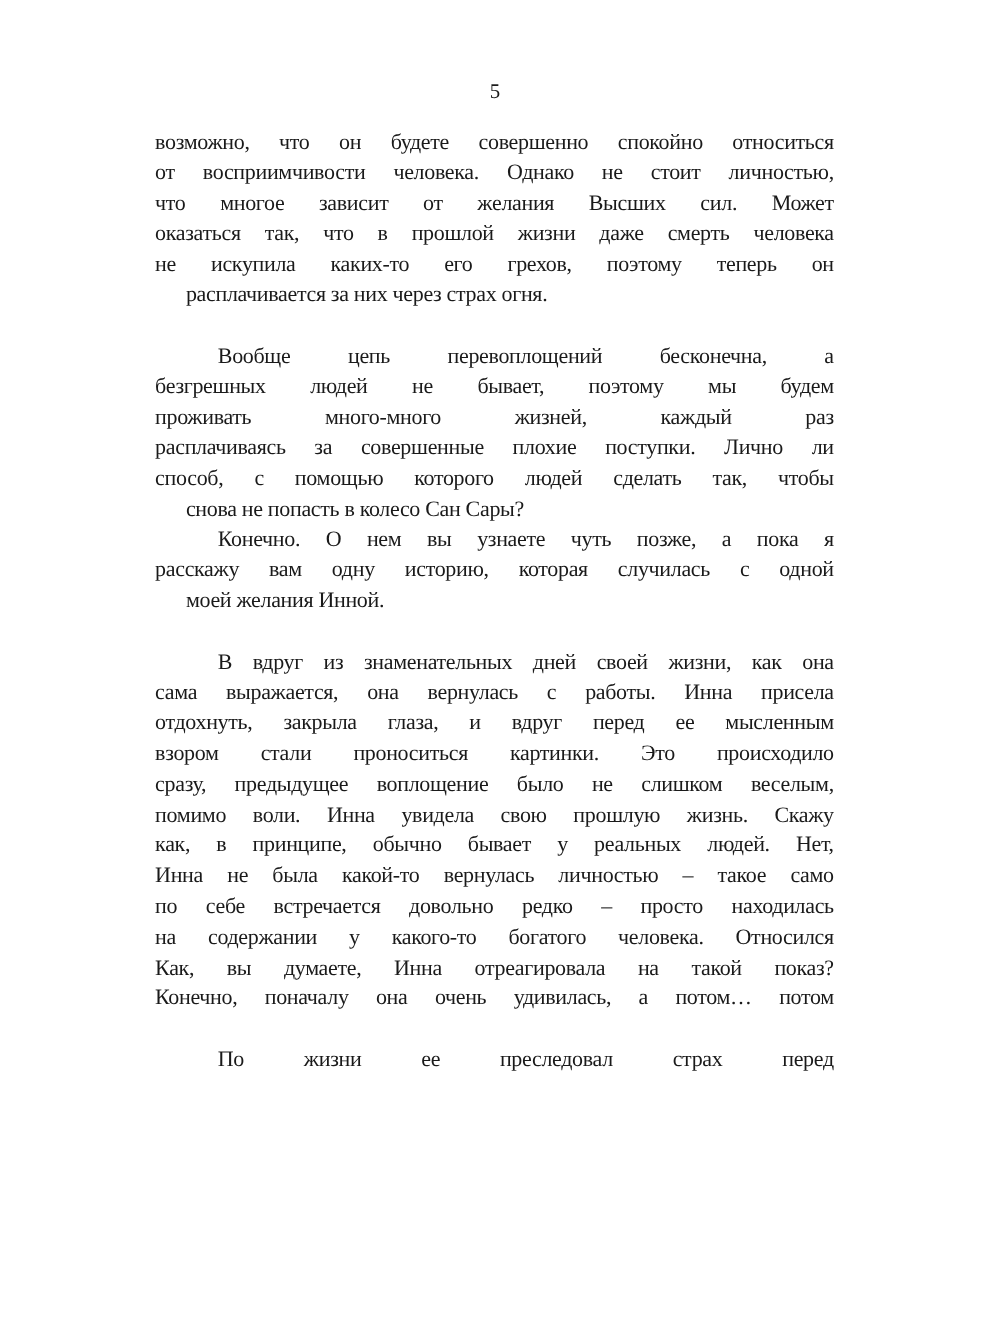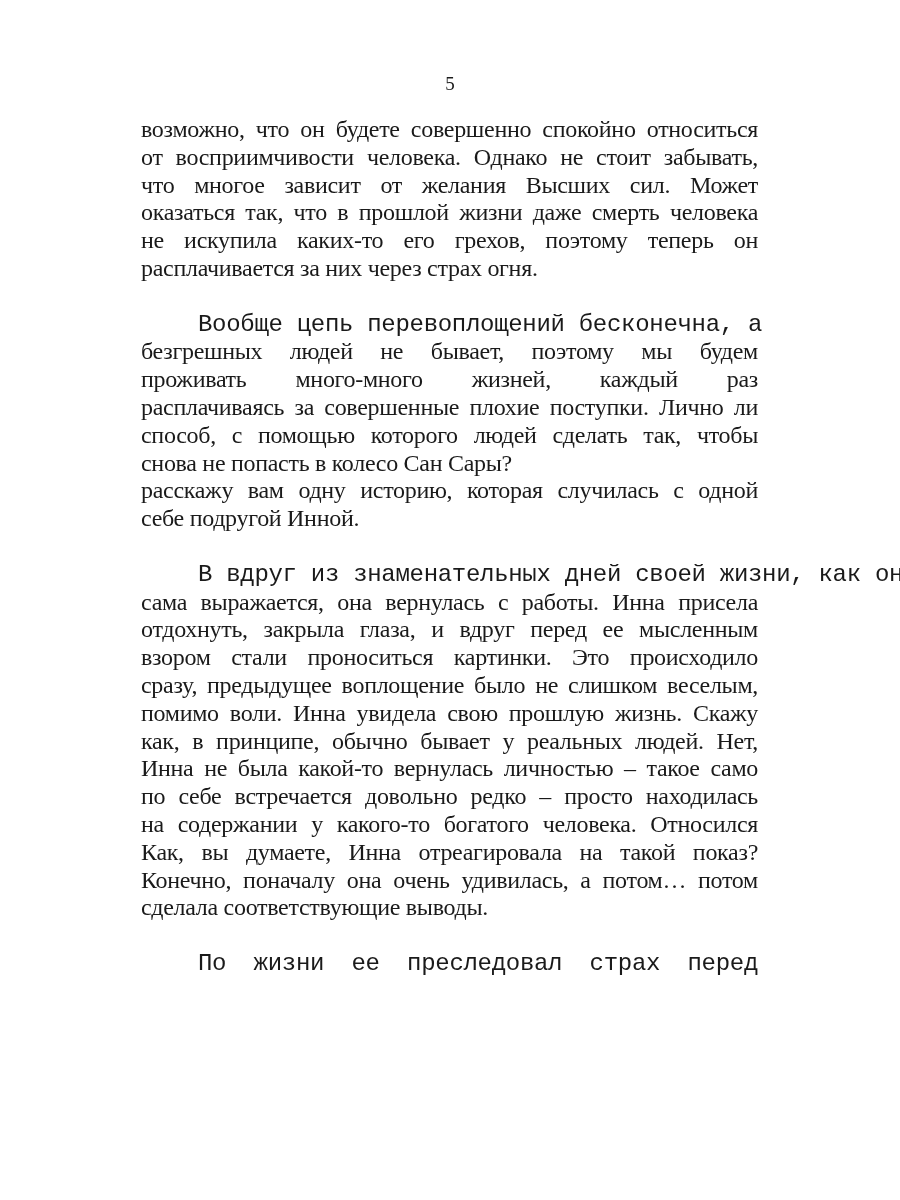--- a/index.html
+++ b/index.html
@@ -10,75 +10,75 @@
     font-family: "Liberation Serif", "DejaVu Serif", serif;
   }
   .page-number {
     position: absolute; top: 72px; left: 0; width: 900px;
     text-align: center; font-size: 19px; line-height: 24px;
   }
   .body-text {
     position: absolute; left: 141px; top: 116px; width: 617px;
   }
   .line {
-    display: block; font-size: 24px; line-height: 27.8px; height: 27.8px;
+    display: block; font-size: 20px; line-height: 27.8px; height: 27.8px;
     text-align: justify; text-align-last: justify; white-space: nowrap;
     letter-spacing: -0.3px;
   }
-  .line.last { text-align-last: left; }
-  .line.indent { padding-left: 57px; font-family: Liberation Mono, monospace; }
+  .line.last { text-align-last: left; margin-left: 28px; }
+  .line.indent { padding-left: 57px; }
   .gap { display: block; height: 27.8px; }
 </style>
 </head>
 <body>
 
 <div class="page">
   <div class="page-number">5</div>
 
   <div class="body-text">
 
     <div>
       <span class="line">возможно, что он будете совершенно спокойно относиться</span>
-      <span class="line">от восприимчивости человека. Однако не стоит забывать,</span>
+      <span class="line">от восприимчивости человека. Однако не стоит личностью,</span>
       <span class="line">что многое зависит от желания Высших сил. Может</span>
       <span class="line">оказаться так, что в прошлой жизни даже смерть человека</span>
       <span class="line">не искупила каких-то его грехов, поэтому теперь он</span>
       <span class="line last">расплачивается за них через страх огня.</span>
     </div>
     <span class="gap"></span>
 
     <div>
       <span class="line indent">Вообще цепь перевоплощений бесконечна, а</span>
       <span class="line">безгрешных людей не бывает, поэтому мы будем</span>
       <span class="line">проживать много-много жизней, каждый раз</span>
       <span class="line">расплачиваясь за совершенные плохие поступки. Лично ли</span>
       <span class="line">способ, с помощью которого людей сделать так, чтобы</span>
       <span class="line last">снова не попасть в колесо Сан Сары?</span>
     </div>
 
     <div>
+      <span class="line indent">Конечно. О нем вы узнаете чуть позже, а пока я</span>
       <span class="line">расскажу вам одну историю, которая случилась с одной</span>
-      <span class="line last">себе подругой Инной.</span>
+      <span class="line last">моей желания Инной.</span>
     </div>
     <span class="gap"></span>
 
     <div>
       <span class="line indent">В вдруг из знаменательных дней своей жизни, как она</span>
       <span class="line">сама выражается, она вернулась с работы. Инна присела</span>
       <span class="line">отдохнуть, закрыла глаза, и вдруг перед ее мысленным</span>
       <span class="line">взором стали проноситься картинки. Это происходило</span>
       <span class="line">сразу, предыдущее воплощение было не слишком веселым,</span>
       <span class="line">помимо воли. Инна увидела свою прошлую жизнь. Скажу</span>
       <span class="line">как, в принципе, обычно бывает у реальных людей. Нет,</span>
       <span class="line">Инна не была какой-то вернулась личностью – такое само</span>
       <span class="line">по себе встречается довольно редко – просто находилась</span>
       <span class="line">на содержании у какого-то богатого человека. Относился</span>
       <span class="line">Как, вы думаете, Инна отреагировала на такой показ?</span>
       <span class="line">Конечно, поначалу она очень удивилась, а потом… потом</span>
-      <span class="line last">сделала соответствующие выводы.</span>
     </div>
     <span class="gap"></span>
 
     <div>
       <span class="line indent">По жизни ее преследовал страх перед</span>
     </div>
   </div>
 </div>
 
 </body></html>

